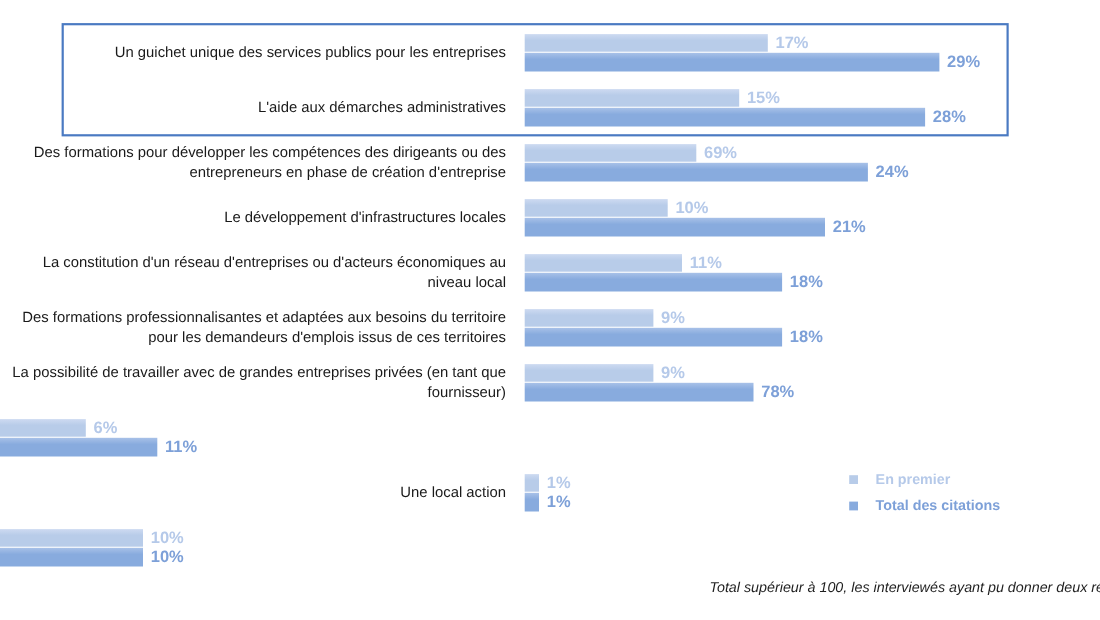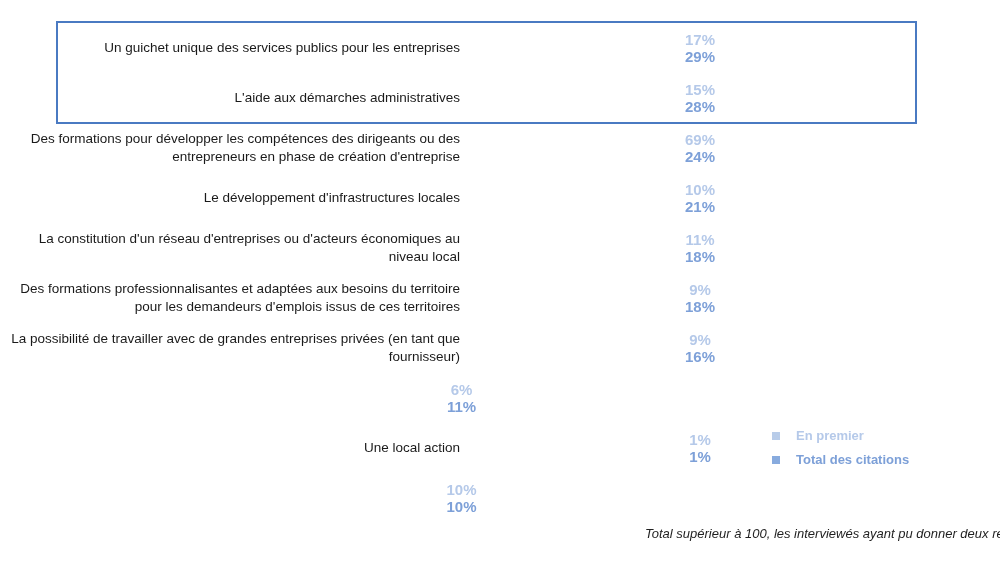--- a/index.html
+++ b/index.html
@@ -9,21 +9,21 @@
     font-family:"Liberation Sans","DejaVu Sans",sans-serif;
   }
   .rows{position:absolute;left:0;top:23px;width:916px;}
   .row{display:flex;height:50px;}
   .label{
     width:477px;box-sizing:border-box;padding-right:17px;
     display:flex;align-items:center;justify-content:flex-end;
     text-align:right;font-size:13.5px;line-height:1.3;color:#1a1a1a;
   }
   .bars{flex:1;display:flex;flex-direction:column;justify-content:center;gap:1px;}
-  .bar-line{display:flex;align-items:center;flex-direction:column;}
+  .bar-line{display:flex;align-items:center;}
   .bar-line.first{height:16px;}
   .bar-line.second{height:17px;}
   .bar{height:100%;}
   .bar.light{background:linear-gradient(to bottom,var(--light-top) 0%,var(--light) 35%,var(--light) 100%);}
   .bar.dark{background:linear-gradient(to bottom,var(--dark-top) 0%,var(--dark) 35%,var(--dark) 100%);}
   .val{font-weight:bold;font-size:15px;margin-left:7px;white-space:nowrap;}
   .val.light-val{color:var(--light-text);}
   .val.dark-val{color:var(--dark-text);}
   .highlight-box{
     position:absolute;left:56px;top:21px;width:857px;height:99px;
@@ -125,21 +125,21 @@
     </div>
     <div class="row">
       <div class="label">La possibilité de travailler avec de grandes entreprises privées (en tant que fournisseur)</div>
       <div class="bars">
         <div class="bar-line first">
           <div class="bar light" style="width: 117px;"></div>
           <span class="val light-val">9%</span>
         </div>
         <div class="bar-line second">
           <div class="bar dark" style="width: 208px;"></div>
-          <span class="val dark-val">16%</span>
+          <span class="val dark-val">78%</span>
         </div>
       </div>
     </div>
     <div class="row">
       <div class="bars">
         <div class="bar-line first">
           <div class="bar light" style="width: 78px;"></div>
           <span class="val light-val">6%</span>
         </div>
         <div class="bar-line second">

